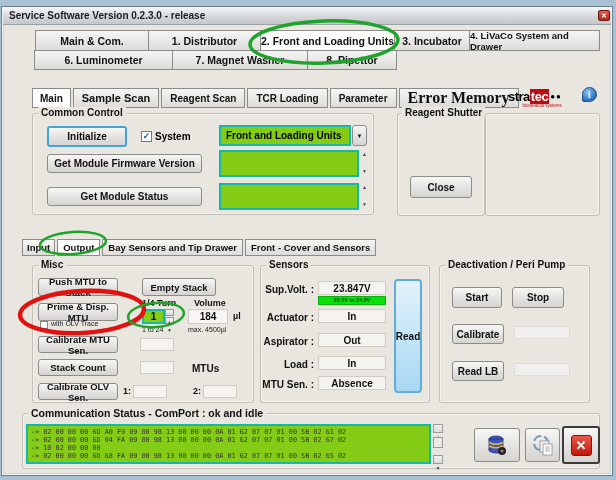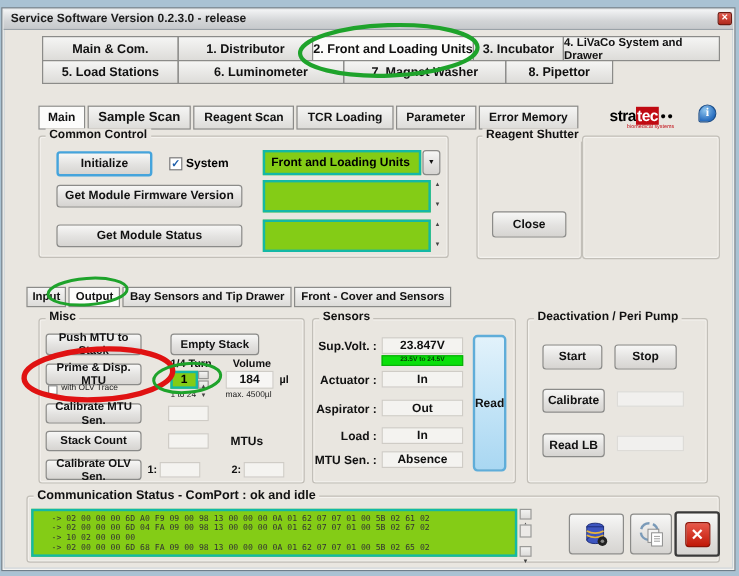--- a/index.html
+++ b/index.html
@@ -95,33 +95,32 @@
   </div>
 
   <div class="abs" style="left:33px;top:23px;width:567px;height:21px;display:flex;">
     <div class="tab" style="width:114px;font-size:10.5px;">Main &amp; Com.</div>
     <div class="tab" style="width:113px;font-size:10.5px;margin-left:-1px;">1. Distributor</div>
     <div class="tab sel" style="width:135px;font-size:10.5px;margin-left:-1px;">2. Front and Loading Units</div>
     <div class="tab" style="width:76px;font-size:10.5px;margin-left:-1px;">3. Incubator</div>
     <div class="tab" style="width:131px;font-size:9.5px;margin-left:-1px;">4. LiVaCo System and Drawer</div>
   </div>
   <div class="abs" style="left:33px;top:43px;width:567px;height:20px;display:flex;">
-    <div class="tab" style="width:114px;font-size:10.5px;">5. Load Stations</div>
     <div class="tab" style="width:139px;font-size:10.5px;margin-left:-1px;">6. Luminometer</div>
     <div class="tab" style="width:136px;font-size:10.5px;margin-left:-1px;">7. Magnet Washer</div>
     <div class="tab" style="width:90px;font-size:10.5px;margin-left:-1px;">8. Pipettor</div>
   </div>
 
   <div class="abs" style="left:30px;top:81px;height:20px;display:flex;gap:2px;">
     <div class="tab sel" style="padding:0 7px;font-size:10px;">Main</div>
     <div class="tab" style="padding:0 8px;font-size:11px;">Sample Scan</div>
     <div class="tab" style="padding:0 8px;font-size:10px;">Reagent Scan</div>
     <div class="tab" style="padding:0 8px;font-size:10px;">TCR Loading</div>
     <div class="tab" style="padding:0 8px;font-size:10px;">Parameter</div>
-    <div class="tab" style="padding:0 8px;font-size:10px;">Error Memory</div>
+    <div class="tab" style="padding:0 8px;font-size:16px;font-family:Liberation Serif, serif;">Error Memory</div>
   </div>
 
   <div class="abs" style="left:506px;top:82px;">
     <div style="display:flex;align-items:center;">
       <span style="font-size:13px;font-weight:bold;color:#000;letter-spacing:-0.5px;">stra</span>
         <span style="font-size:13px;font-weight:bold;color:#fff;background:#c00a12;padding:0 1px;letter-spacing:-0.5px;">tec</span>
         <span style="font-size:8px;color:#000;letter-spacing:1px;margin-left:1px;">●●</span>
     </div>
     <div style="font-size:4.5px;color:#c00a12;text-align:right;margin-top:-1px;">biomedical systems</div>
   </div>
@@ -223,21 +222,21 @@
   <div class="abs btn" style="left:450px;top:280px;width:50px;height:21px;">Start</div>
   <div class="abs btn" style="left:510px;top:280px;width:52px;height:21px;">Stop</div>
   <div class="abs btn" style="left:450px;top:317px;width:52px;height:20px;">Calibrate</div>
   <div class="abs field" style="left:512px;top:319px;width:56px;height:13px;background:#f1f0ee;border-color:#dddbd7;"></div>
   <div class="abs btn" style="left:450px;top:354px;width:52px;height:20px;">Read LB</div>
   <div class="abs field" style="left:512px;top:356px;width:56px;height:13px;background:#f1f0ee;border-color:#dddbd7;"></div>
 
   <div class="abs groupbox" style="left:20px;top:406px;width:578px;height:56px;"></div>
   <div class="abs grouplabel" style="left:26px;top:400px;font-size:10.5px;">Communication Status - ComPort : ok and idle</div>
 
-  <div class="abs whitebox" style="left:24px;top:417px;width:405px;height:40px;padding:2px 15px;overflow:hidden;">
+  <div class="abs whitebox" style="left:24px;top:417px;width:405px;height:40px;padding:2px 3px;overflow:hidden;">
     <div class="log">-&gt; 02 00 00 00 6D A0 F9 09 00 98 13 00 00 00 0A 01 62 07 07 01 00 5B 02 61 02</div>
     <div class="log">-&gt; 02 00 00 00 6D 04 FA 09 00 98 13 00 00 00 0A 01 62 07 07 01 00 5B 02 67 02</div>
     <div class="log">-&gt; 10 02 00 00 00</div>
     <div class="log">-&gt; 02 00 00 00 6D 68 FA 09 00 98 13 00 00 00 0A 01 62 07 07 01 00 5B 02 65 02</div>
   </div>
 
   <div class="abs scroll-btn" style="left:431px;top:417px;width:10px;height:9px;"><span class="arrowglyph">▲</span></div>
   <div class="abs scroll-btn" style="left:431px;top:430px;width:10px;height:11px;background:#eceae7;"></div>
   <div class="abs scroll-btn" style="left:431px;top:448px;width:10px;height:9px;"><span class="arrowglyph">▼</span></div>
 

